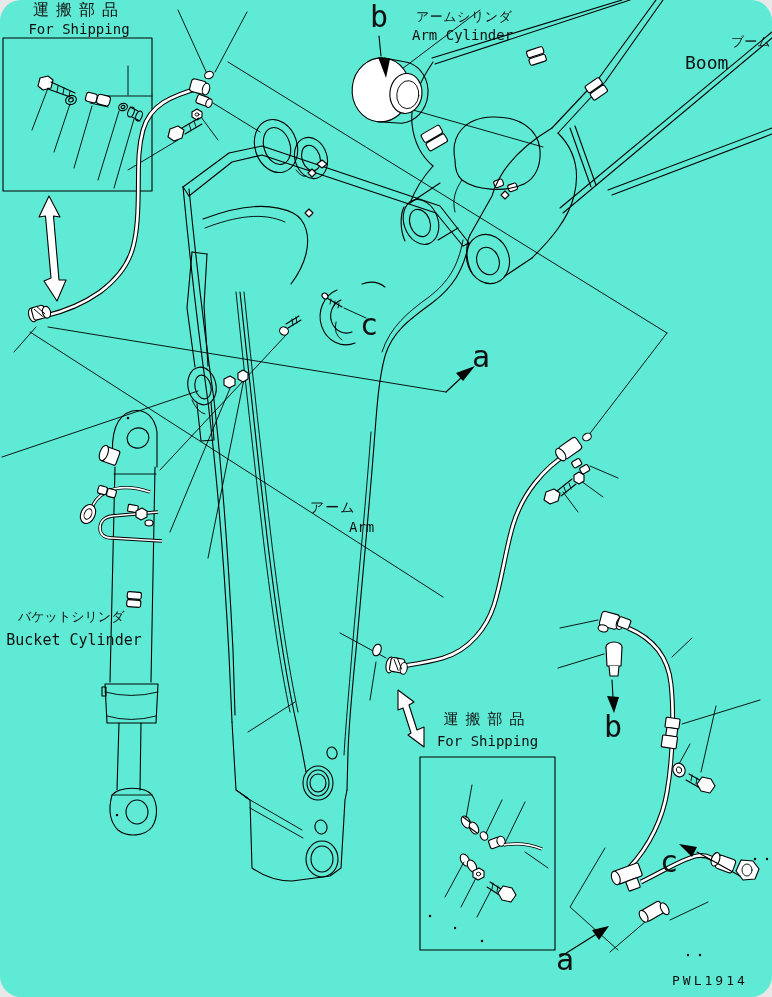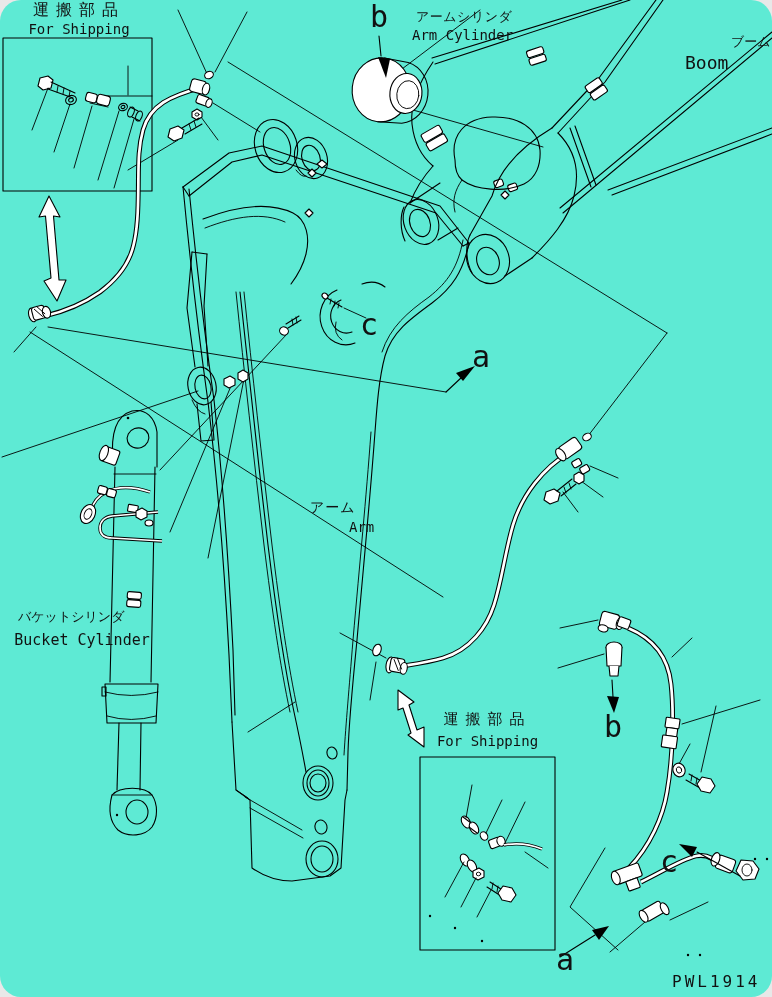--- a/index.html
+++ b/index.html
@@ -481,24 +481,24 @@
   <div class="lbl jp" style="left:684px;top:35px;font-size:13px;margin-left:47px;">ブーム</div>
   <div class="lbl" style="left:685px;top:54px;font-size:18px;">Boom</div>
 
   <div class="lbl marker" style="left:360px;top:310px;">c</div>
   <div class="lbl marker" style="left:472px;top:342px;">a</div>
 
   <div class="lbl jp" style="left:310px;top:500px;font-size:14px;letter-spacing:1px;">アーム</div>
   <div class="lbl" style="left:317px;top:520px;font-size:14px;margin-left:32px;">Arm</div>
 
   <div class="lbl jp" style="left:18px;top:610px;font-size:13px;">バケットシリンダ</div>
-  <div class="lbl ctr" style="left:12px;top:633px;width:140px;font-size:15px;">Bucket Cylinder</div>
+  <div class="lbl ctr" style="left:4px;top:633px;width:140px;font-size:15px;">Bucket Cylinder</div>
 
   <div class="lbl jp ctr" style="left:422px;top:712px;width:131px;font-size:15px;letter-spacing:7px;">運搬部品</div>
   <div class="lbl ctr" style="left:422px;top:734px;width:131px;font-size:14px;">For Shipping</div>
 
   <div class="lbl marker" style="left:604px;top:712px;">b</div>
   <div class="lbl marker" style="left:660px;top:847px;">c</div>
   <div class="lbl marker" style="left:556px;top:945px;">a</div>
 
-  <div class="lbl" style="left:672px;top:974px;font-size:16px;letter-spacing:3px;">PWL1914</div>
+  <div class="lbl" style="left:672px;top:974px;font-size:13px;letter-spacing:3px;">PWL1914</div>
 
 </div>
 
 </body></html>

